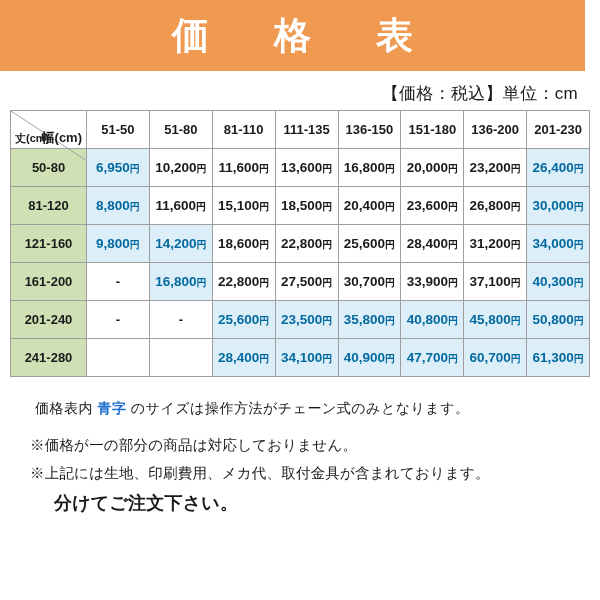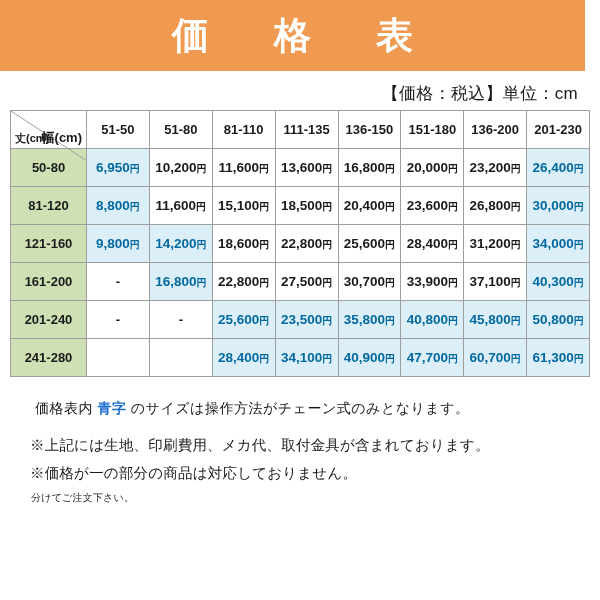--- a/index.html
+++ b/index.html
@@ -128,23 +128,24 @@
     color: #1f6fd0;
     font-weight: bold;
   }
   .note {
     font-size: 14.5px;
     margin: 0 0 6px 0;
     letter-spacing: 0.2px;
     line-height: 1.55;
   }
   .note-sub {
-    font-size: 10px;
-    margin: 0 0 6px 1px;
+    font-size: 18px;
+    margin: 0 0 6px 24px;
     letter-spacing: 0.2px;
+    font-weight: bold;
   }
 </style>
 </head>
 <body>
 
 <div id="page">
 
   <div class="header">
     <div class="header-title">価　格　表</div>
   </div>
@@ -240,18 +241,18 @@
             <td class="cell blue"><span class="val">61,300</span><span class="yen">円</span></td>
           </tr>
         </tbody>
     </table>
   </div>
 
   <div class="notes">
     <p class="note-line1">
       <span>価格表内 </span><span class="blue">青字</span><span> のサイズは操作方法がチェーン式のみとなります。</span>
     </p>
+    <p class="note">※価格が一の部分の商品は対応しておりません。</p>
     <p class="note">※上記には生地、印刷費用、メカ代、取付金具が含まれております。</p>
-    <p class="note">※価格が一の部分の商品は対応しておりません。</p>
     <p class="note-sub">分けてご注文下さい。</p>
   </div>
 
 </div>
 
 </body></html>

